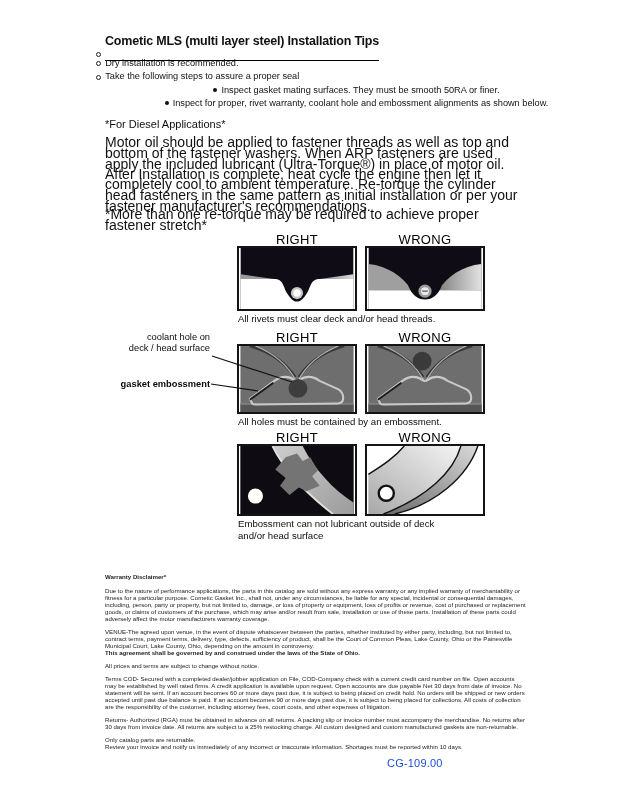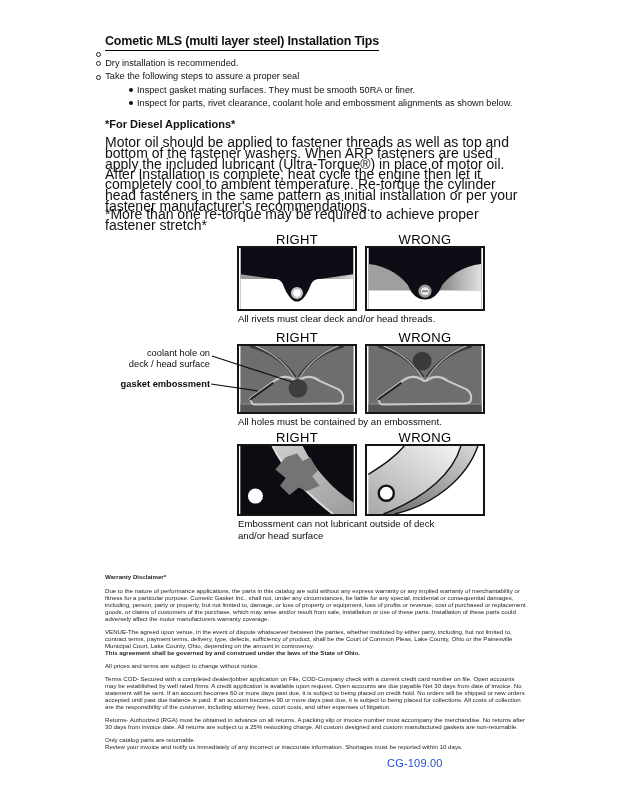--- a/index.html
+++ b/index.html
@@ -5,31 +5,31 @@
   html,body{margin:0;padding:0;}
   body{
     width:618px;height:800px;background:#ffffff;
     font-family:"Liberation Sans","DejaVu Sans",sans-serif;
     color:#111;position:relative;overflow:hidden;
   }
   .abs{position:absolute;}
   
   .page-title{
     left:105px;top:26px;font-size:12.5px;font-weight:bold;letter-spacing:-0.2px;
-    border-bottom:1.6px solid #000;padding-bottom:2px;display:inline-block;
+    border-bottom:1.6px solid #000;padding-bottom:12px;display:inline-block;
   }
   
   .tips{left:96px;top:47px;width:500px;font-size:9.2px;line-height:13.4px;}
   .tip-row{display:flex;align-items:flex-start;}
-  .tip-row.sub{margin-left:33px;}
+  .tip-row.sub{margin-left:21px;justify-content:center;}
   .marker{flex:0 0 auto;width:4px;height:4px;border-radius:50%;margin:4.5px 4px 0 0;}
   .marker.open{border:1px solid #222;background:transparent;width:3.2px;height:3.2px;}
   .marker.filled{background:#111;}
   
-  .diesel-heading{left:105px;top:118px;font-size:11px;font-weight:bold;}
+  .diesel-heading{left:105px;top:118px;font-size:11px;font-weight:normal;}
   .para{left:105px;width:424px;font-size:14px;line-height:10.8px;}
   .para.p1{top:137px;}
   .para.p2{top:168.5px;}
   .para.note{top:209px;}
   
   .figure{left:237px;width:248px;}
   .fig1{top:232px;height:92px;}
   .fig2{top:330px;height:97px;}
   .fig3{top:430px;height:108px;}
   .rw-label{position:absolute;top:0;width:120px;text-align:center;font-size:13px;letter-spacing:0.3px;color:#000000;}
@@ -38,21 +38,21 @@
   .panel{position:absolute;top:14px;border:2px solid #141414;box-sizing:border-box;background:#fff;}
   .panel.left{left:0;}
   .panel.right{left:128px;}
   .panel svg{display:block;}
   .fig-caption{position:absolute;left:1px;font-size:9.6px;line-height:11.5px;color:#0c0c0c;}
   .fig1 .fig-caption{top:81px;}
   .fig2 .fig-caption{top:86px;text-align:center;}
   .fig3 .fig-caption{top:88px;width:240px;}
   
   .annotation{left:90px;width:120px;text-align:right;font-size:9.3px;line-height:10.5px;color:#0c0c0c;}
-  .ann1{top:348px;}
+  .ann1{top:332px;}
   .ann2{top:379px;font-weight:bold;}
   .leader-svg{left:210px;top:350px;}
   
   .warranty{left:105px;top:573px;width:421px;font-size:6.1px;line-height:7px;color:#1c1c1c;}
   .warranty p{margin:0 0 6px 0;}
   .warranty p.tight{margin:0;}
   .warranty .w-head{font-weight:bold;margin:0 0 7px 0;}
   .w-bold{font-weight:bold;}
   
   .footer-code{left:387px;top:757px;font-size:11px;letter-spacing:0.2px;color:#1d4ed8;}
@@ -73,21 +73,21 @@
   <div class="tip-row">
     <span class="marker open"></span>
     <span>Take the following steps to assure a proper seal</span>
   </div>
   <div class="tip-row sub">
     <span class="marker filled"></span>
     <span>Inspect gasket mating surfaces.  They must be smooth 50RA or finer.</span>
   </div>
   <div class="tip-row sub">
     <span class="marker filled"></span>
-    <span>Inspect for parts, rivet clearance, coolant hole and embossment alignments as shown below.</span>
+    <span>Inspect for proper, rivet warranty, coolant hole and embossment alignments as shown below.</span>
   </div>
 </div>
 
 <div class="abs diesel-heading">*For Diesel Applications*</div>
 <div class="abs para p1">Motor oil should be applied to fastener threads as well as top and bottom of the fastener washers. When ARP fasteners are used apply the included lubricant (Ultra-Torque®) in place of motor oil.</div>
 <div class="abs para p2">After Installation is complete, heat cycle the engine then let it completely cool to ambient temperature. Re-torque the cylinder head fasteners in the same pattern as initial installation or per your fastener manufacturer's recommendations.</div>
 <div class="abs para note">*More than one re-torque may be required to achieve proper fastener stretch*</div>
 
 <div class="abs figure fig1">
   <span class="rw-label r">RIGHT</span>

